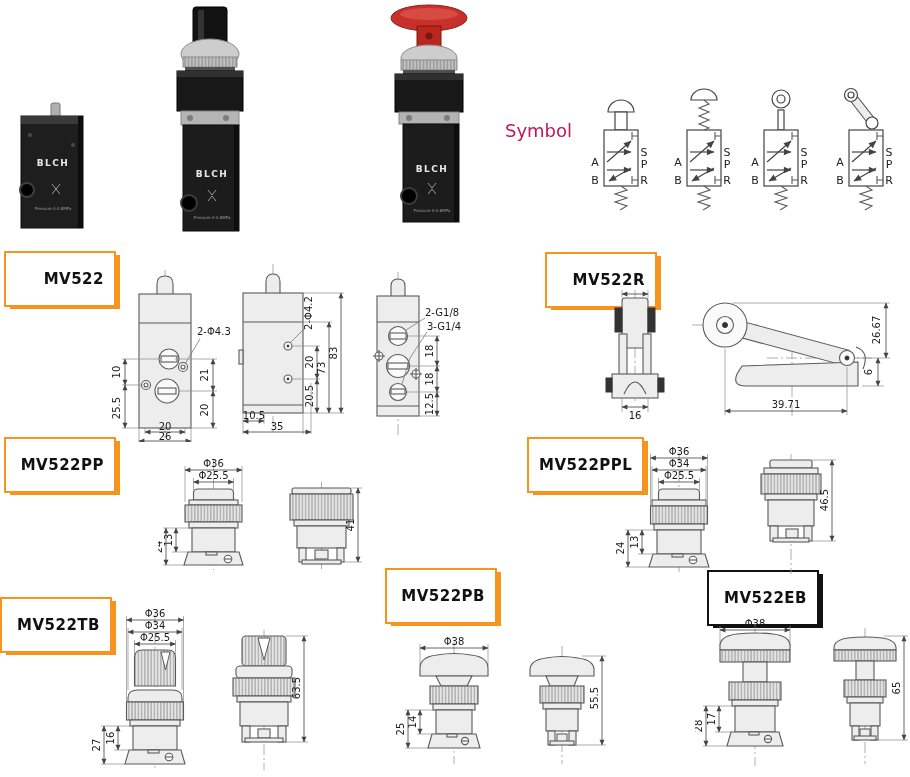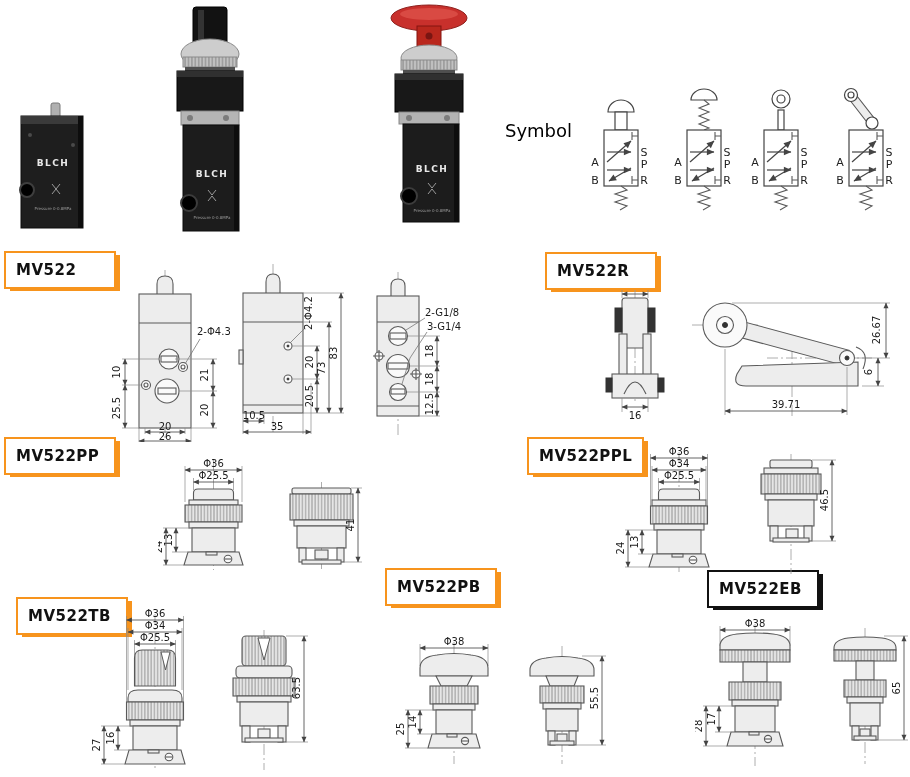--- a/index.html
+++ b/index.html
@@ -2,24 +2,24 @@
 <html><head>
 <meta charset="utf-8">
 <style>
   html,body{margin:0;padding:0;background:#fff;}
   .canvas{position:relative;width:910px;height:777px;background:#fff;overflow:hidden;
           font-family:"DejaVu Sans","Liberation Sans",sans-serif;}
   .abs{position:absolute;}
   
   .seclabel{position:absolute;background:#fff;border:2px solid #f7941d;
             box-shadow:5px 3px 0 -1px #f7941d;height:20px;line-height:20px;
-            text-align:left;font-weight:bold;font-size:15px;color:#111;
-            padding:7px 10px;min-width:88px;letter-spacing:.5px;}
+            text-align:right;font-weight:bold;font-size:15px;color:#111;
+            padding:16px 10px;min-width:88px;letter-spacing:.5px;}
   .seclabel.dark{border-color:#111;box-shadow:5px 3px 0 -1px #111;font-weight:bold;}
-  .symtitle{position:absolute;color:#000000;font-size:18px;}
+  .symtitle{position:absolute;color:#be185d;font-size:18px;}
   
   svg .ln{fill:none;stroke:#5a5a5a;stroke-width:1.1;}
   svg .fill{fill:#ededed;stroke:#5a5a5a;stroke-width:1.1;}
   svg .fillw{fill:#fff;stroke:#444;stroke-width:1.2;}
   svg .fill2{fill:#fafafa;stroke:#5a5a5a;stroke-width:1.1;}
   svg .dk{fill:#333;stroke:#333;}
   svg .cl{fill:none;stroke:#999;stroke-width:.8;stroke-dasharray:11 3 2 3;}
   svg .ext{fill:none;stroke:#8a8a8a;stroke-width:.7;}
   svg .dima{fill:none;stroke:#555;stroke-width:.9;marker-start:url(#arr);marker-end:url(#arr);}
   svg .ar{fill:none;stroke:#444;stroke-width:1.2;marker-end:url(#arr);}
@@ -174,21 +174,21 @@
   <text class="pt" x="64" y="74" text-anchor="middle">S</text>
   <text class="pt" x="64" y="86" text-anchor="middle">P</text>
   <text class="pt" x="64" y="102" text-anchor="middle">R</text>
   <path class="ln" d="M41,104 L47,108 L35,112 L47,116 L35,120 L47,124 L40,128"></path>
 </svg>
 
 <div class="seclabel" style="left:4px;top:251px">MV522</div>
 <div class="seclabel" style="left:545px;top:252px">MV522R</div>
 <div class="seclabel" style="left:4px;top:437px">MV522PP</div>
 <div class="seclabel" style="left:527px;top:437px">MV522PPL</div>
-<div class="seclabel" style="left:16px;top:597px">MV522TB</div>
+<div class="seclabel" style="left:0;top:597px">MV522TB</div>
 <div class="seclabel" style="left:385px;top:568px">MV522PB</div>
 <div class="seclabel dark" style="left:707px;top:570px">MV522EB</div>
 
 <svg class="abs" style="left:105px;top:264px" width="150" height="178">
   <line class="cl" x1="60" y1="6" x2="60" y2="174"></line>
   <path class="fill" d="M52,30 L52,20 Q52,12 60,12 Q68,12 68,20 L68,30"></path>
   <rect class="fill" x="34" y="30" width="52" height="134"></rect>
   <line class="ln" x1="34" y1="59" x2="86" y2="59"></line>
   <circle class="fill2" cx="64" cy="95" r="10"></circle>
       <rect class="ln" x="56" y="92" width="16" height="6"></rect>

